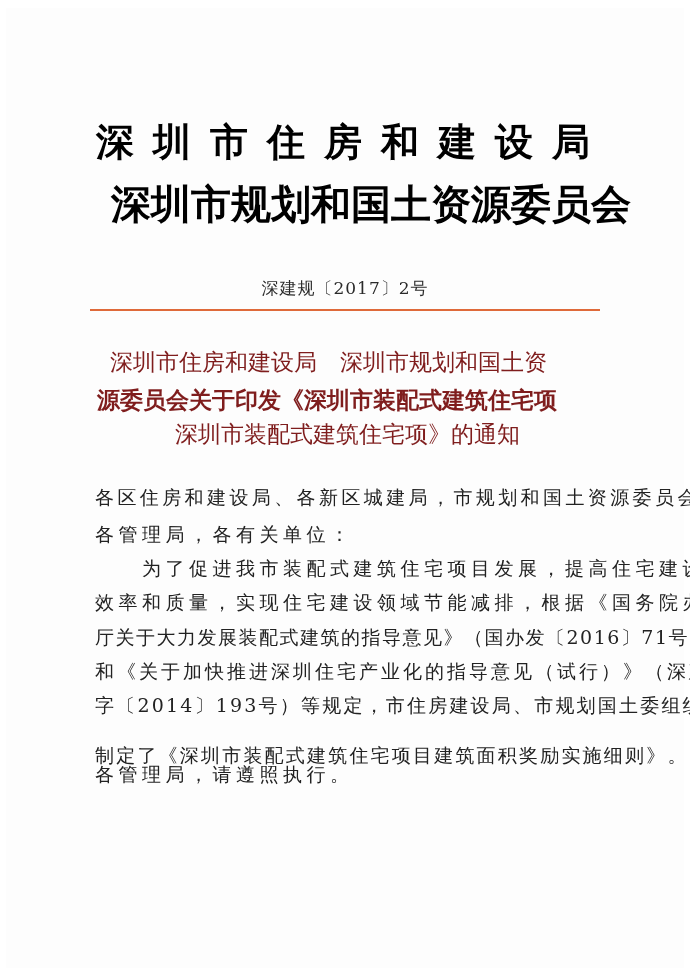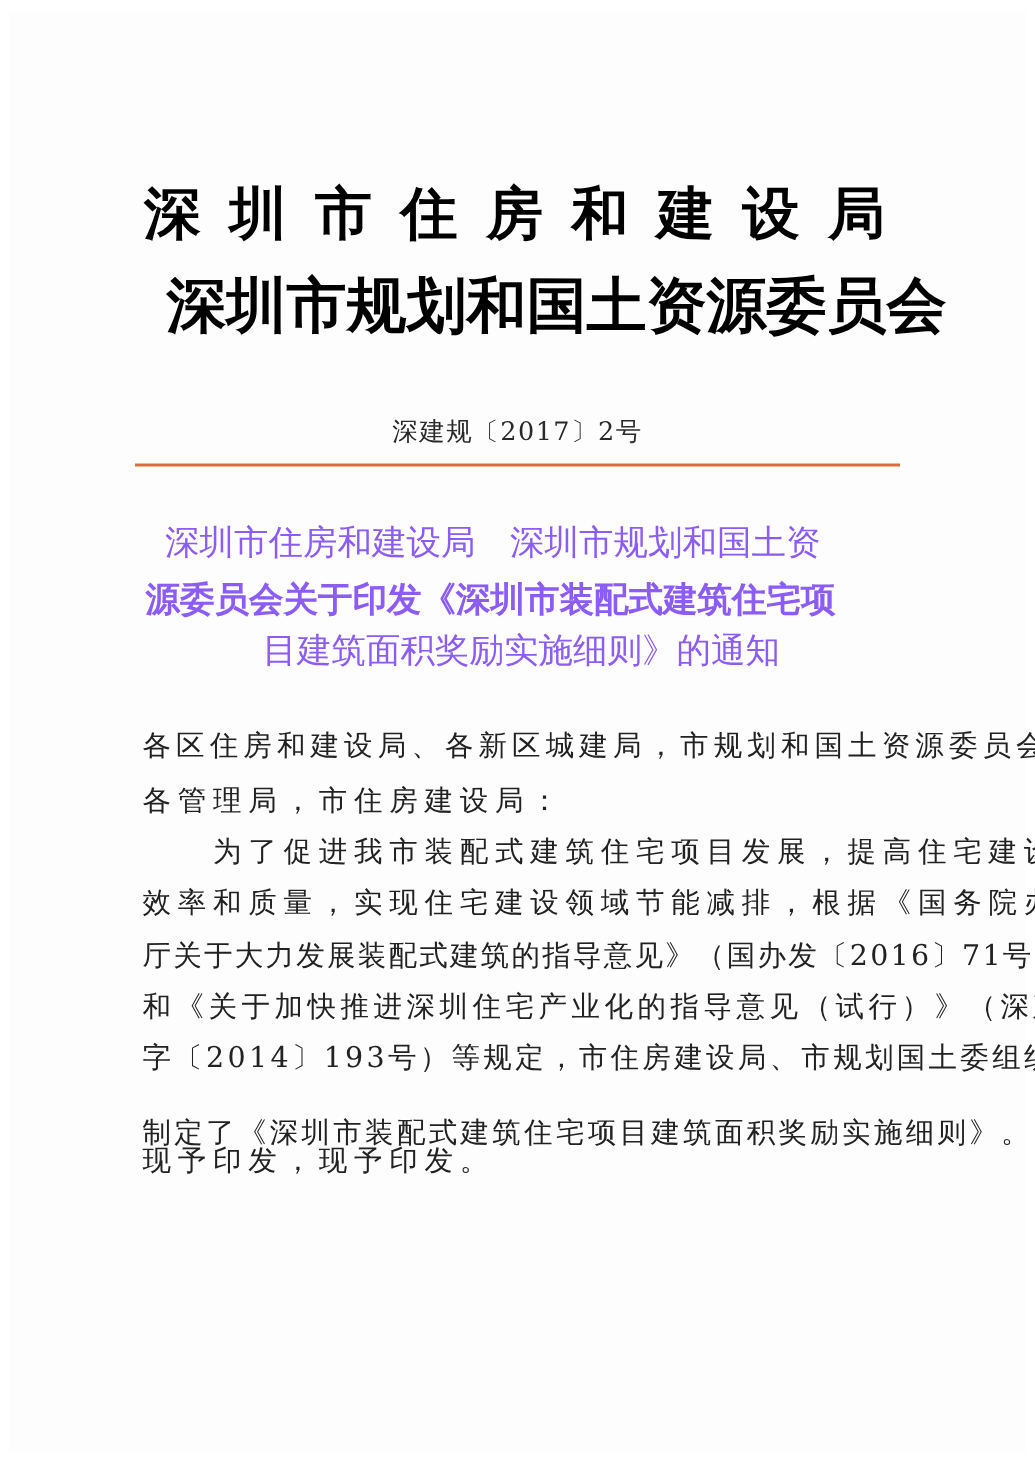--- a/index.html
+++ b/index.html
@@ -55,21 +55,21 @@
       position: absolute;
       left: 90px; top: 309px;
       width: 510px; height: 2px;
       background: #df6a3a;
     }
     .title {
       position: absolute;
       font-size: 23px;
       line-height: 30px;
       white-space: nowrap;
-      color: #8b5cf6;
+      color: #7f1d1d;
       font-family: "DejaVu Sans", "Liberation Sans", sans-serif;
     }
     .t1 { left: 110px; top: 347px; }
     .t2 { left: 97px;  top: 385px; font-weight: bold; }
     .t3 { left: 175px; top: 419px; }
     .body-line {
       position: absolute;
       left: 95px;
       font-size: 19px;
       line-height: 26px;
@@ -84,23 +84,23 @@
 <div class="page"></div>
 
 <div class="org org1">深圳市住房和建设局</div>
 <div class="org org2">深圳市规划和国土资源委员会</div>
 
 <div class="docno">深建规〔2017〕2号</div>
 <div class="redline"></div>
 
 <div class="title t1">深圳市住房和建设局　深圳市规划和国土资</div>
 <div class="title t2">源委员会关于印发《深圳市装配式建筑住宅项</div>
-<div class="title t3">目建筑面积奖励实施细则》的通知</div>
+<div class="title t3">深圳市装配式建筑住宅项》的通知</div>
 
 <div class="body-line" style="top:484px;letter-spacing:3.4px;">各区住房和建设局、各新区城建局，市规划和国土资源委员会</div>
-<div class="body-line" style="top:521px;">各管理局，市住房建设局：</div>
+<div class="body-line" style="top:521px;">各管理局，各有关单位：</div>
 <div class="body-line" style="top:555px;">　　为了促进我市装配式建筑住宅项目发展，提高住宅建设的</div>
 <div class="body-line" style="top:589px;">效率和质量，实现住宅建设领域节能减排，根据《国务院办公</div>
 <div class="body-line" style="top:624px;letter-spacing:1.5px;">厅关于大力发展装配式建筑的指导意见》（国办发〔2016〕71号）</div>
 <div class="body-line" style="top:658px;letter-spacing:3px;">和《关于加快推进深圳住宅产业化的指导意见（试行）》（深建</div>
 <div class="body-line" style="top:692px;letter-spacing:2.2px;">字〔2014〕193号）等规定，市住房建设局、市规划国土委组织</div>
 <div class="body-line" style="top:742px;letter-spacing:2.2px;">制定了《深圳市装配式建筑住宅项目建筑面积奖励实施细则》。</div>
-<div class="body-line" style="top:761px;">现予印发，现予印发。</div>
+<div class="body-line" style="top:761px;">各管理局，请遵照执行。</div>
 
 </body></html>

